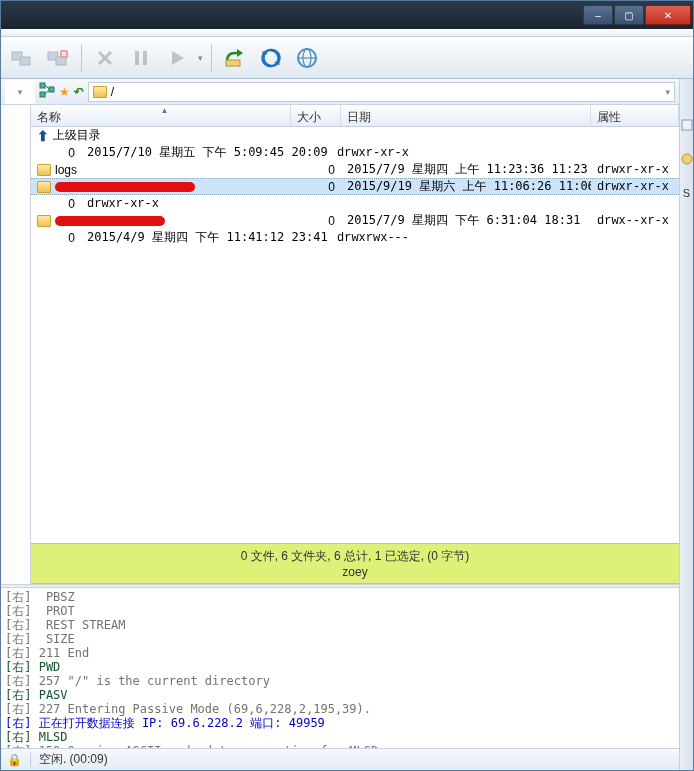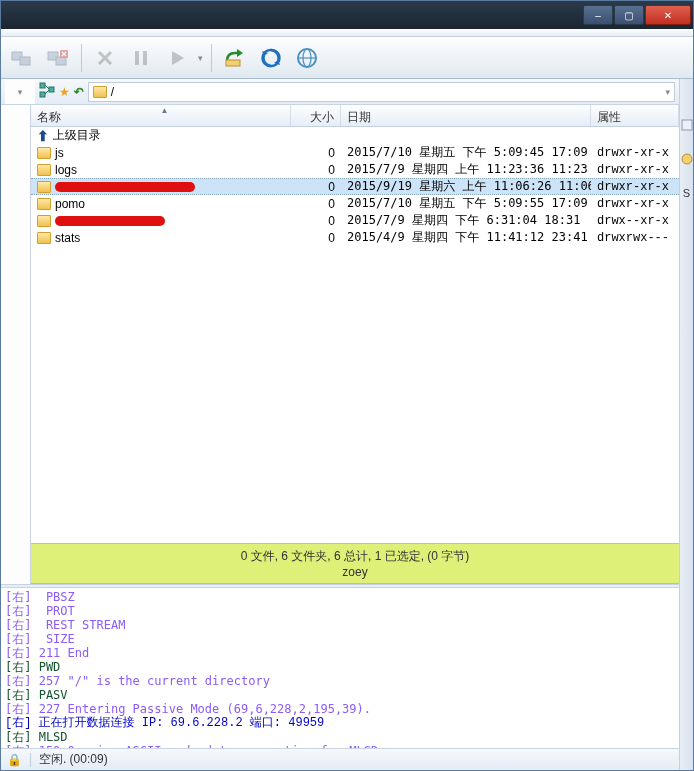--- a/index.html
+++ b/index.html
@@ -15,40 +15,40 @@
 .tbtn.disabled { opacity: 0.45; cursor: default; }
 .tsep { width: 1px; height: 28px; background: #c0c8d0; margin: 0 2px; }
 .subbar { height: 26px; background: linear-gradient(#f5f8fc, #e4ecf5); border-bottom: 1px solid #c8d4e2; display: flex; align-items: center; padding: 0 4px; gap: 4px; }
 .leftgutter { width: 30px; border-right: 1px solid #c8d4e2; background: #fdfdfd; }
 .mainrow { flex: 1; display: flex; min-height: 0; }
 .mainpanel { flex: 1; display: flex; flex-direction: column; min-height: 0; }
 .listhead { height: 22px; background: linear-gradient(#fdfeff, #e6edf6); border-bottom: 1px solid #c4d0de; display: flex; }
 .listhead .hc { border-right: 1px solid #d4dde8; padding: 4px 6px; font-size: 12px; color: #333; }
 .col-name { width: 260px; position: relative; }
 .col-name .sortglyph { position: absolute; left: 50%; top: 1px; font-size: 8px; color: #6a7a8a; }
-.col-size { width: 50px; text-align: right; }
+.col-size { width: 50px; text-align: left; }
 .col-date { width: 250px; }
 .col-attr { flex: 1; }
 .listbody { flex: 1; overflow: auto; background: #fff; }
 .row { height: 17px; display: flex; align-items: center; font-size: 12px; }
 .row.selected { background: #cde3f8; border-top: 1px dotted #8ab; border-bottom: 1px dotted #8ab; }
 .row .c { padding: 0 6px; white-space: nowrap; overflow: hidden; }
 .row .c-name { width: 260px; display: flex; align-items: center; gap: 4px; }
 .row .c-size { width: 50px; text-align: right; }
 .row .c-date { width: 250px; font-family: "SimSun", monospace; }
 .row .c-attr { flex: 1; font-family: Liberation Mono, monospace; }
 .foldericon { width: 14px; height: 12px; background: linear-gradient(#ffe9a8, #f0c050); border: 1px solid #d0a030; border-radius: 1px; }
 .upicon { color: #1a4b8c; font-weight: bold; font-size: 14px; }
 .redact { height: 10px; background: #e01010; border-radius: 5px; }
 .statusgreen { background: #dff078; padding: 4px 0; text-align: center; font-size: 12px; color: #333; border-top: 1px solid #c0d050; border-bottom: 1px solid #c0d050; }
 .splitter { height: 4px; background: #e8eef5; border-top: 1px solid #c8d4e2; border-bottom: 1px solid #c8d4e2; cursor: row-resize; }
 .log { height: 160px; overflow: auto; background: #fff; font-family: "SimSun", "新宋体", monospace; font-size: 12px; padding: 2px 4px; line-height: 14px; white-space: pre; }
-.log .g { color: #8b5cf6; }
+.log .g { color: #737373; }
 .log .k { color: #14532d; }
-.log .b { color: #0000c0; font-family: Liberation Mono, monospace; }
+.log .b { color: #0000c0; }
 .statusbar { height: 22px; background: linear-gradient(#f5f8fc, #e4ecf5); border-top: 1px solid #c8d4e2; display: flex; align-items: center; padding: 0 6px; gap: 8px; font-size: 12px; color: #333; }
 .lockicon { color: #888; }
 .pathbox { flex: 1; background: #fff; border: 1px solid #c0ccda; height: 20px; display: flex; align-items: center; padding: 0 4px; gap: 4px; }
 .rightedge { width: 14px; background: linear-gradient(90deg,#e8eef5,#d8e2ee); border-left: 1px solid #c4d0de; display: flex; flex-direction: column; align-items: center; padding-top: 40px; gap: 20px; font-size: 11px; color: #333; }
 </style>
 </head>
 <body>
 
 <div class="window">
   <div class="titlebar">
@@ -150,26 +150,22 @@
               <div class="row">
                 <div class="c c-name">
                   <span class="upicon">⬆</span>
                   <span>上级目录</span>
                 </div>
                 <div class="c c-size"></div>
                 <div class="c c-date"></div>
                 <div class="c c-attr"></div>
               </div>
               <div class="row">
-                <div class="c c-name">
-                  <span class="foldericon"></span>
-                  <span>js</span>
-                </div>
-                <div class="c c-size">0</div>
-                <div class="c c-date">2015/7/10 星期五 下午 5:09:45 17:09</div>
+                <div class="c c-size">0</div>
+                <div class="c c-date">2015/7/10 星期五 下午 5:09:45 20:09</div>
                 <div class="c c-attr">drwxr-xr-x</div>
               </div>
               <div class="row">
                 <div class="c c-name">
                   <span class="foldericon"></span>
                   <span>logs</span>
                 </div>
                 <div class="c c-size">0</div>
                 <div class="c c-date">2015/7/9 星期四 上午 11:23:36 11:23</div>
                 <div class="c c-attr">drwxr-xr-x</div>
@@ -177,42 +173,33 @@
               <div class="row selected">
                 <div class="c c-name">
                   <span class="foldericon"></span>
                   <span class="redact" style="width: 140px;"></span>
                 </div>
                 <div class="c c-size">0</div>
                 <div class="c c-date">2015/9/19 星期六 上午 11:06:26 11:06</div>
                 <div class="c c-attr">drwxr-xr-x</div>
               </div>
               <div class="row">
-                <div class="c c-name">
-                  <span class="foldericon"></span>
-                  <span>pomo</span>
-                </div>
-                <div class="c c-size">0</div>
-                <div class="c c-date">2015/7/10 星期五 下午 5:09:55 17:09</div>
+                <div class="c c-size">0</div>
                 <div class="c c-attr">drwxr-xr-x</div>
               </div>
               <div class="row">
                 <div class="c c-name">
                   <span class="foldericon"></span>
                   <span class="redact" style="width: 110px;"></span>
                 </div>
                 <div class="c c-size">0</div>
                 <div class="c c-date">2015/7/9 星期四 下午 6:31:04 18:31</div>
                 <div class="c c-attr">drwx--xr-x</div>
               </div>
               <div class="row">
-                <div class="c c-name">
-                  <span class="foldericon"></span>
-                  <span>stats</span>
-                </div>
                 <div class="c c-size">0</div>
                 <div class="c c-date">2015/4/9 星期四 下午 11:41:12 23:41</div>
                 <div class="c c-attr">drwxrwx---</div>
               </div>
             </div>
           <div class="statusgreen">
             <div>0 文件, 6 文件夹, 6 总计, 1 已选定, (0 字节)</div>
             <div>zoey</div>
           </div>
         </div>

